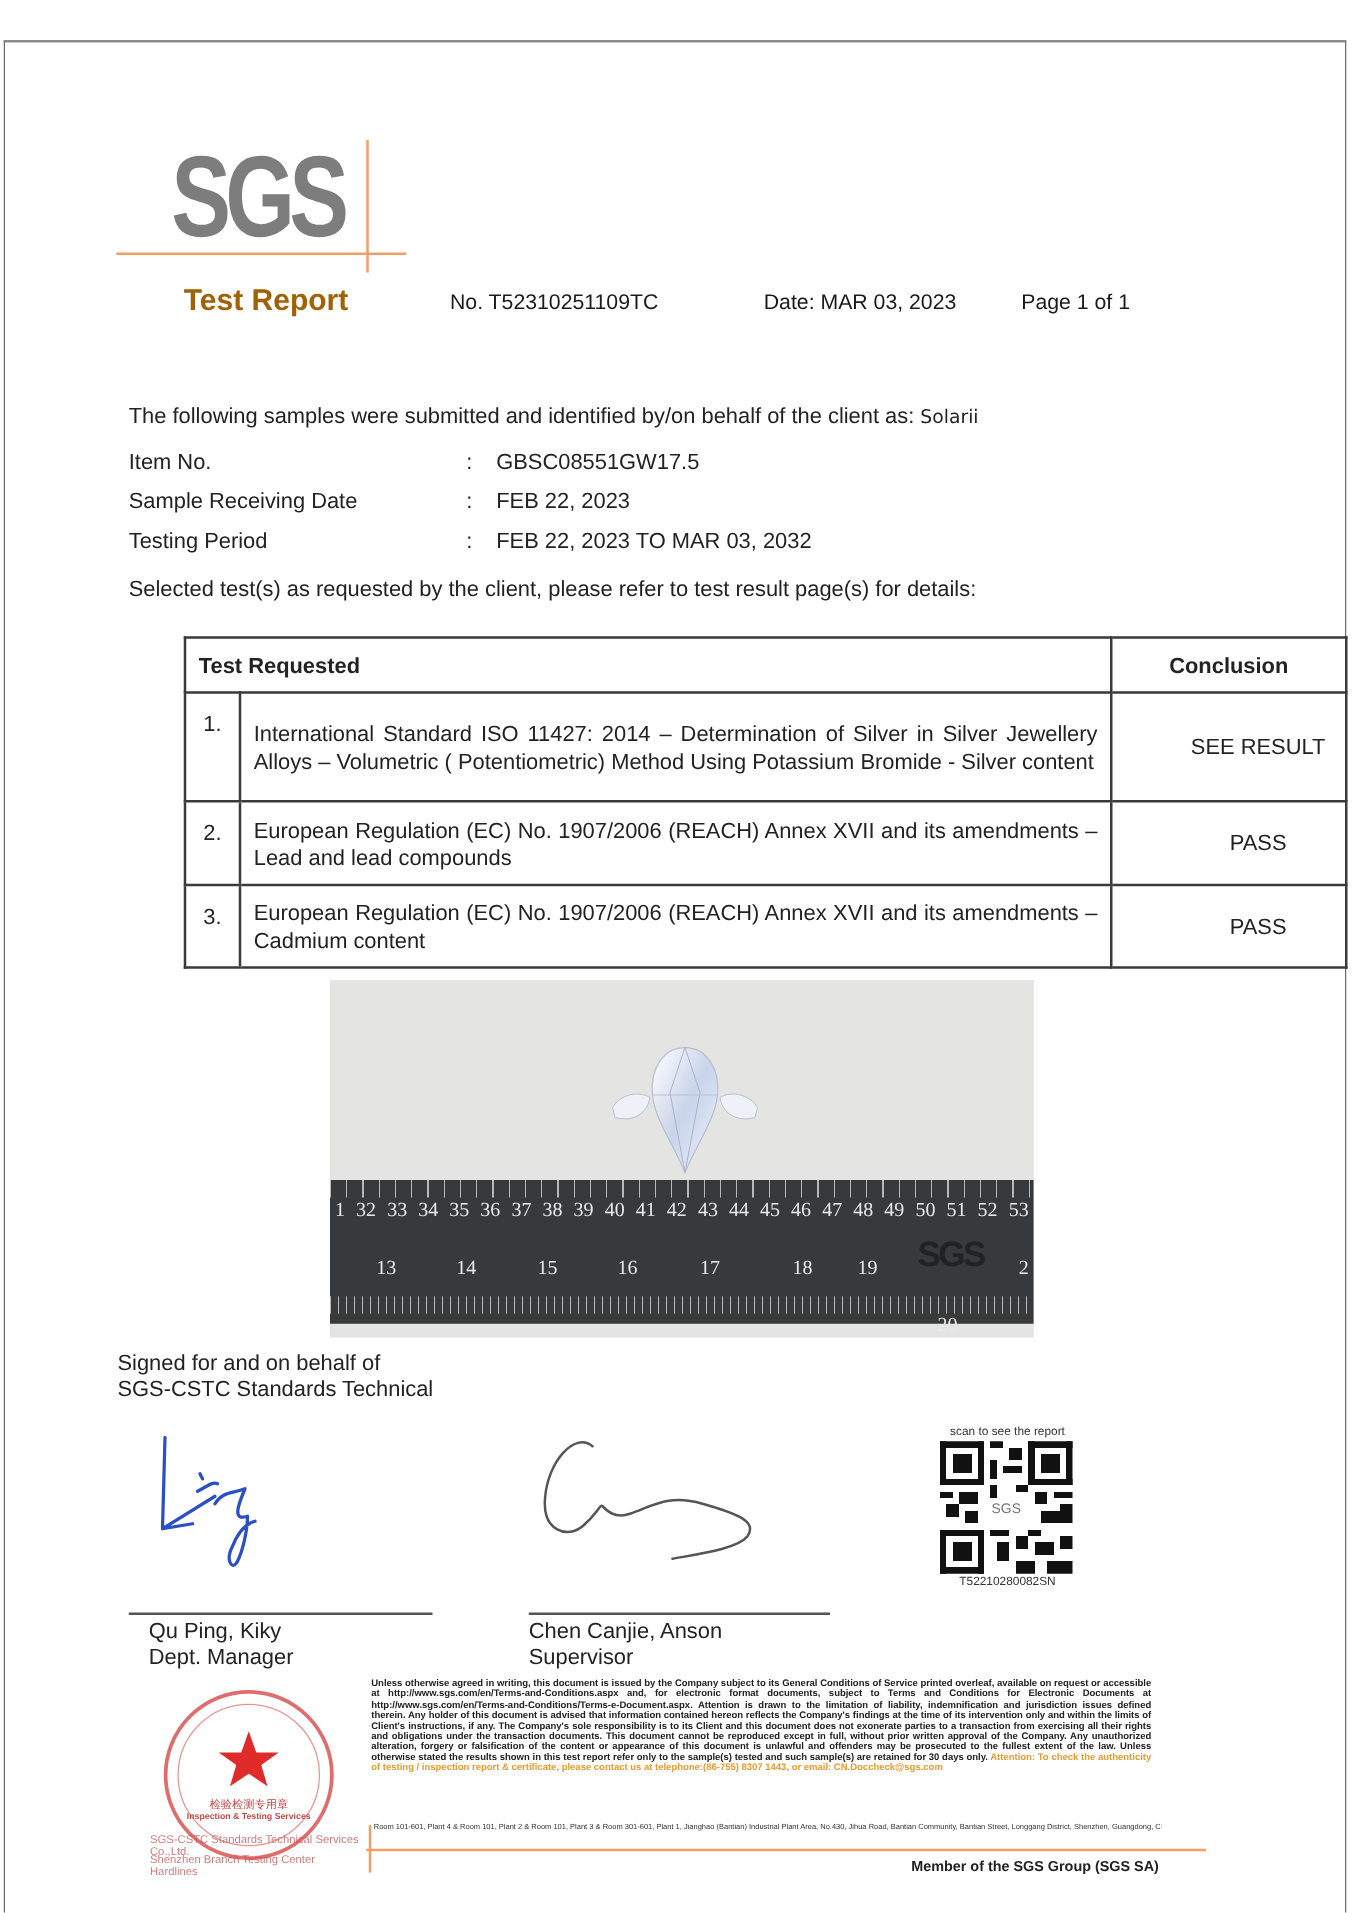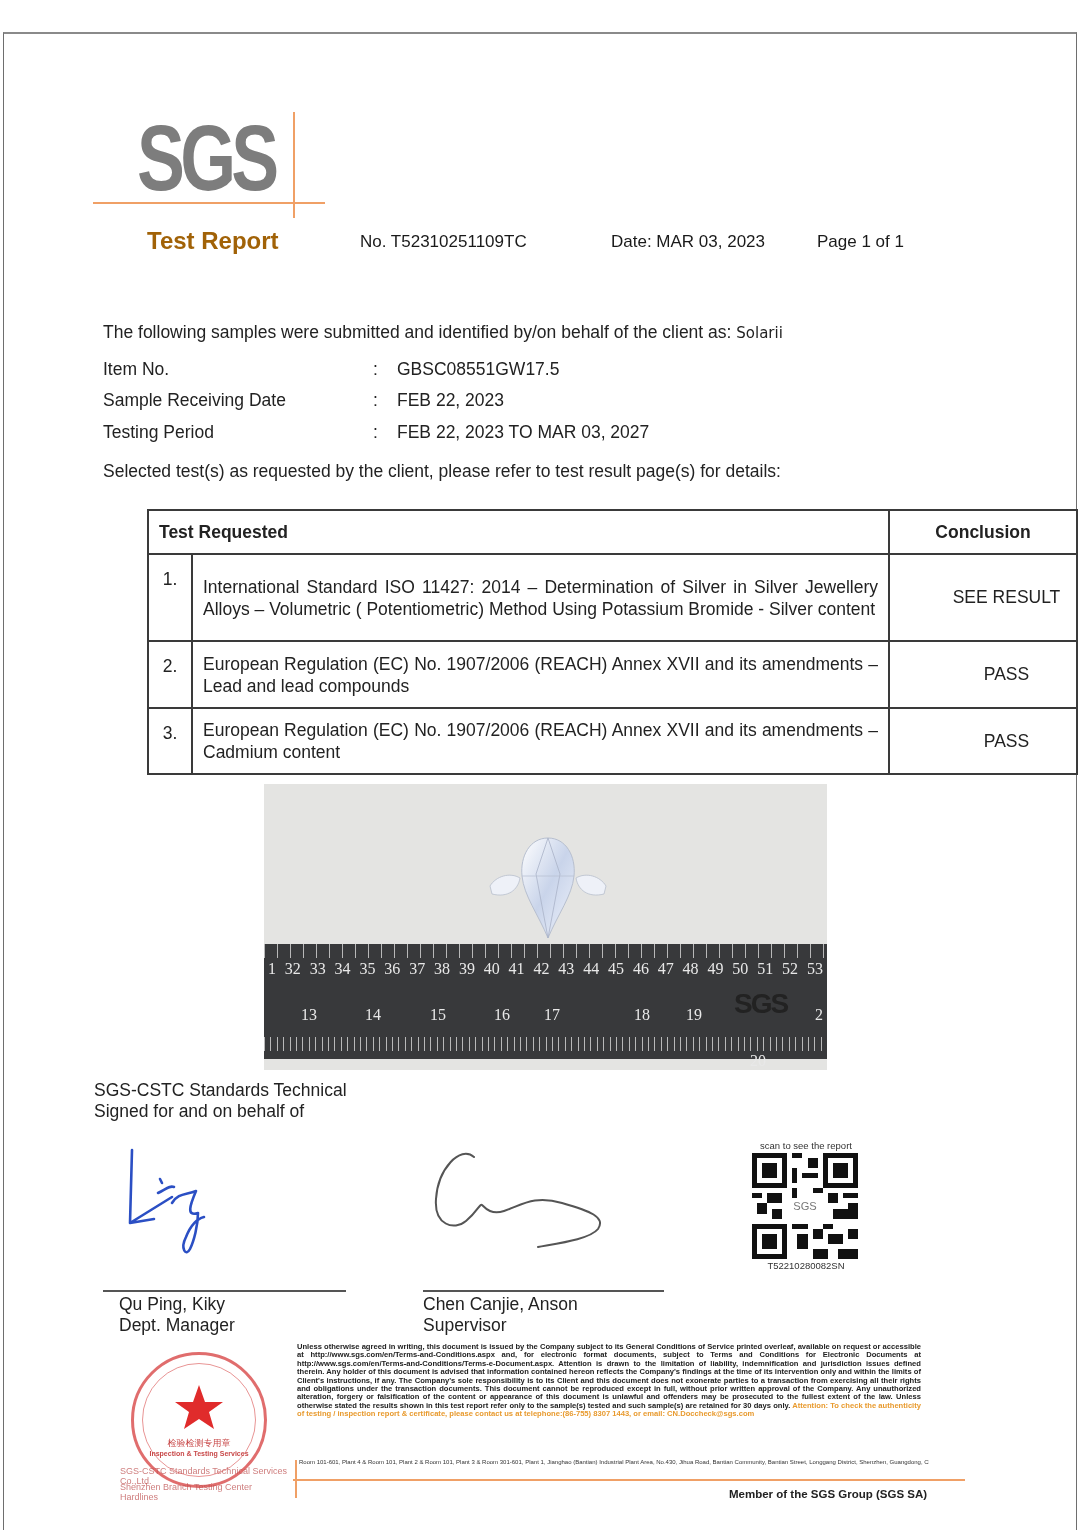--- a/index.html
+++ b/index.html
@@ -75,21 +75,21 @@
   <div class="p" style="left:103px; top:359px;">Item No.</div>
   <div class="p" style="left:373px; top:359px;">:</div>
   <div class="p" style="left:397px; top:359px;">GBSC08551GW17.5</div>
 
   <div class="p" style="left:103px; top:390px;">Sample Receiving Date</div>
   <div class="p" style="left:373px; top:390px;">:</div>
   <div class="p" style="left:397px; top:390px;">FEB 22, 2023</div>
 
   <div class="p" style="left:103px; top:422px;">Testing Period</div>
   <div class="p" style="left:373px; top:422px;">:</div>
-  <div class="p" style="left:397px; top:422px;">FEB 22, 2023 TO MAR 03, 2027</div>
+  <div class="p" style="left:397px; top:422px;">FEB 22, 2023 TO MAR 03, 2032</div>
 </div>
 
 <div class="p" style="left:103px; top:461px;">Selected test(s) as requested by the client, please refer to test result page(s) for details:</div>
 
 <table class="tests">
   <tbody>
       <tr>
     <th colspan="2">Test Requested</th>
     <th class="concl">Conclusion</th>
   </tr>
@@ -152,33 +152,33 @@
       <span>51</span>
       <span>52</span>
       <span>53</span>
     </div>
     <div class="ruler-sgs">SGS</div>
     <div class="ruler-bot">
       <span style="left:37px;">13</span>
       <span style="left:101px;">14</span>
       <span style="left:166px;">15</span>
       <span style="left:230px;">16</span>
-      <span style="left:280px;text-align:center;">17</span>
+      <span style="left:296px;text-align:center;">17</span>
       <span style="left:370px;">18</span>
       <span style="left:422px;">19</span>
       <span style="left:486px;margin-top:46px;">20</span>
       <span style="left:551px;">2</span>
     </div>
     <div class="ticks-bot"></div>
   </div>
 </div>
 
 <div class="p" style="left:94px; top:1080px; line-height:21px; font-size:17.5px;">
+  <div>Signed for and on behalf of</div>
   <div>SGS-CSTC Standards Technical</div>
-  <div>Signed for and on behalf of</div>
 </div>
 
 <svg class="abs" style="left:120px; top:1145px;" width="120" height="115" viewBox="0 0 120 115">
   <path d="M12 5 L10 78 L52 52 M10 78 L34 74 M40 34 L42 38 M38 48 C46 44 50 40 54 42 M52 58 C58 48 66 50 76 46 C70 60 66 72 78 68 C78 80 74 96 70 104 C66 112 60 104 66 92 C70 82 76 74 84 72" fill="none" stroke="#2b4fc4" stroke-width="2.6" stroke-linecap="round" stroke-linejoin="round"></path>
 </svg>
 <svg class="abs" style="left:430px; top:1145px;" width="190" height="110" viewBox="0 0 190 110">
   <path d="M44 12 C30 0 8 24 6 54 C4 80 24 86 36 76 C48 66 50 58 52 60 C56 64 62 70 74 66 C92 60 104 50 132 58 C160 66 176 72 168 84 C160 94 130 98 108 102" fill="none" stroke="#555" stroke-width="2" stroke-linecap="round"></path>
 </svg>
 
 <div class="sigline" style="left:103px; top:1290px; width:243px;"></div>

